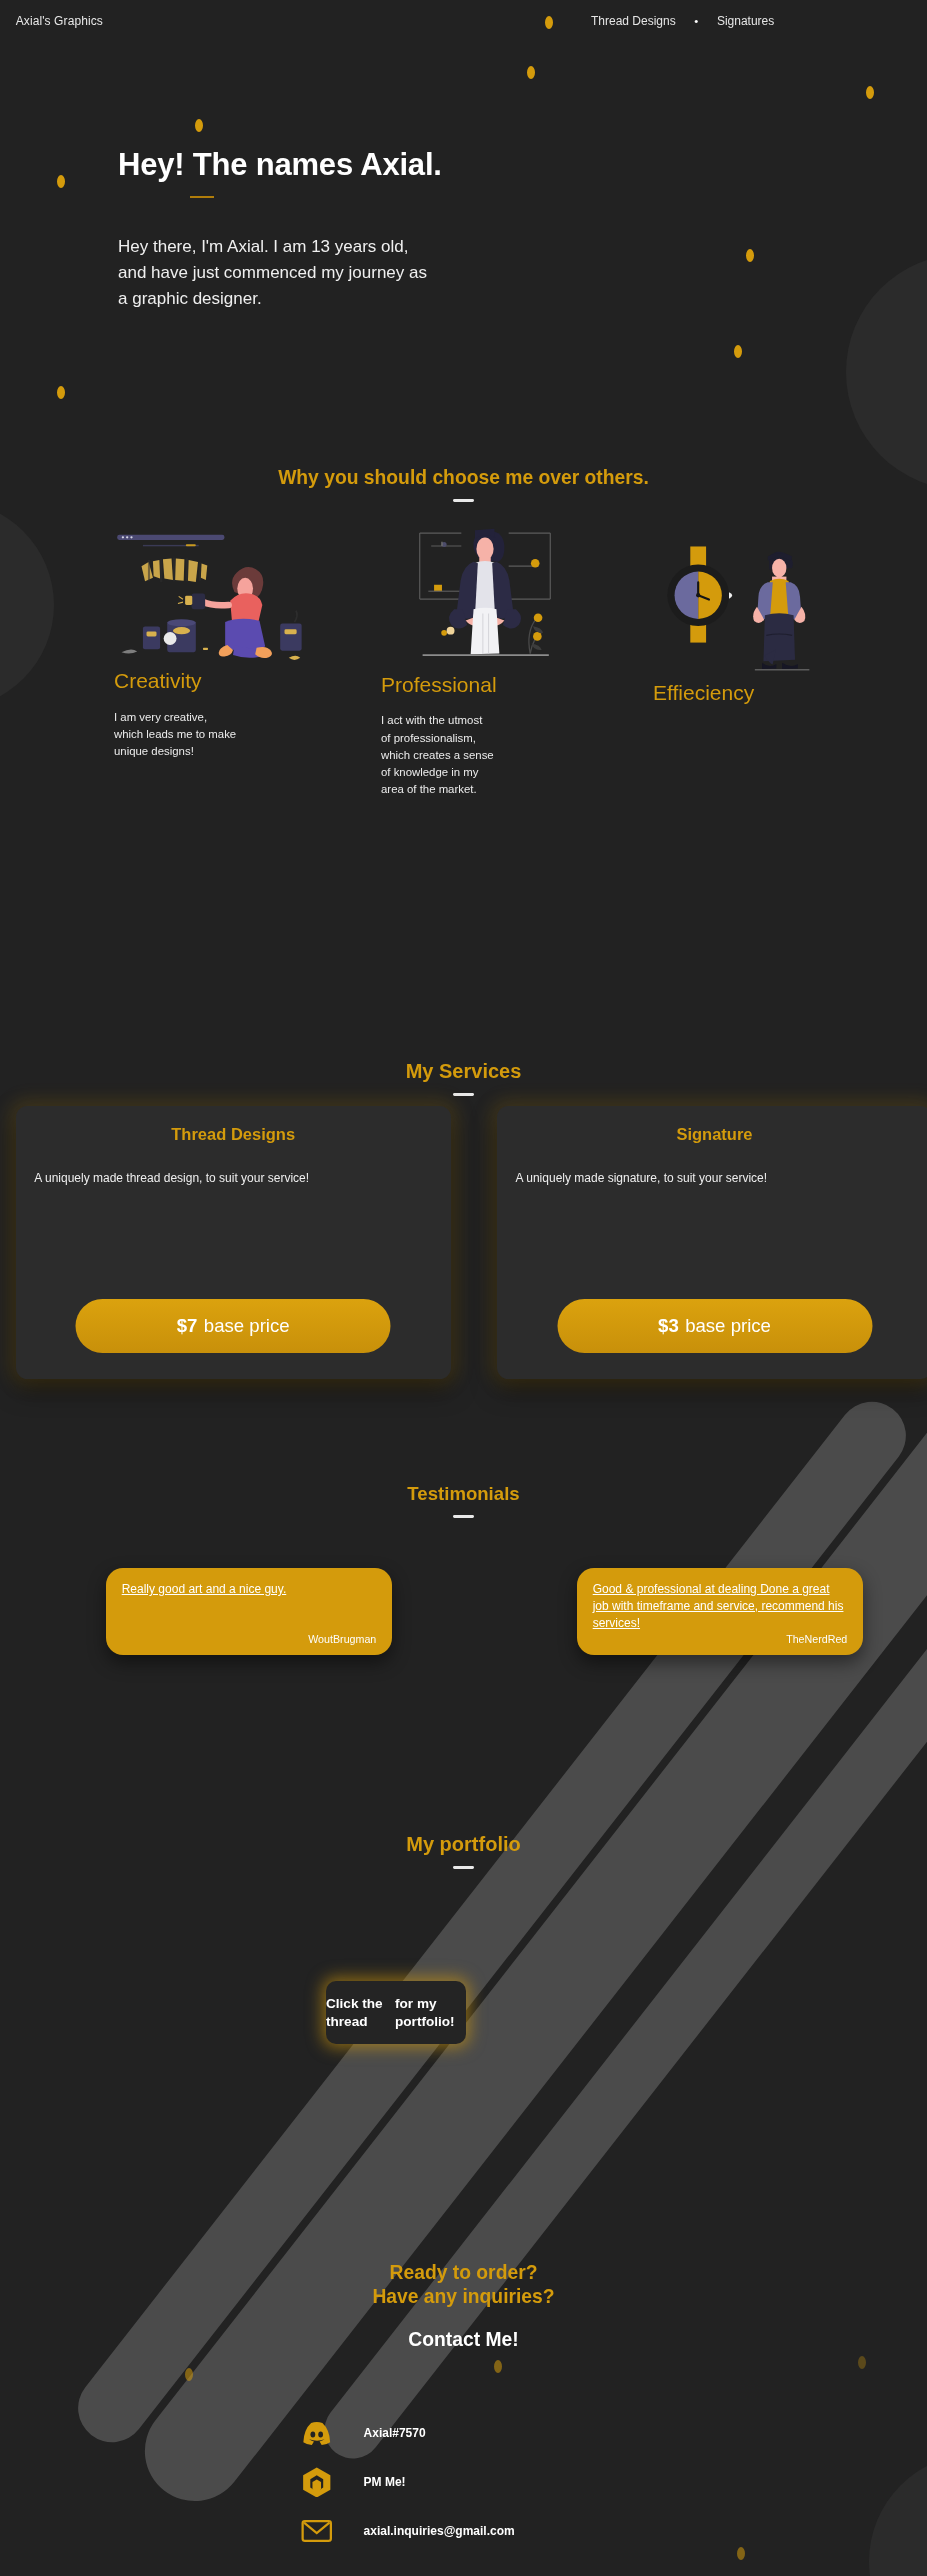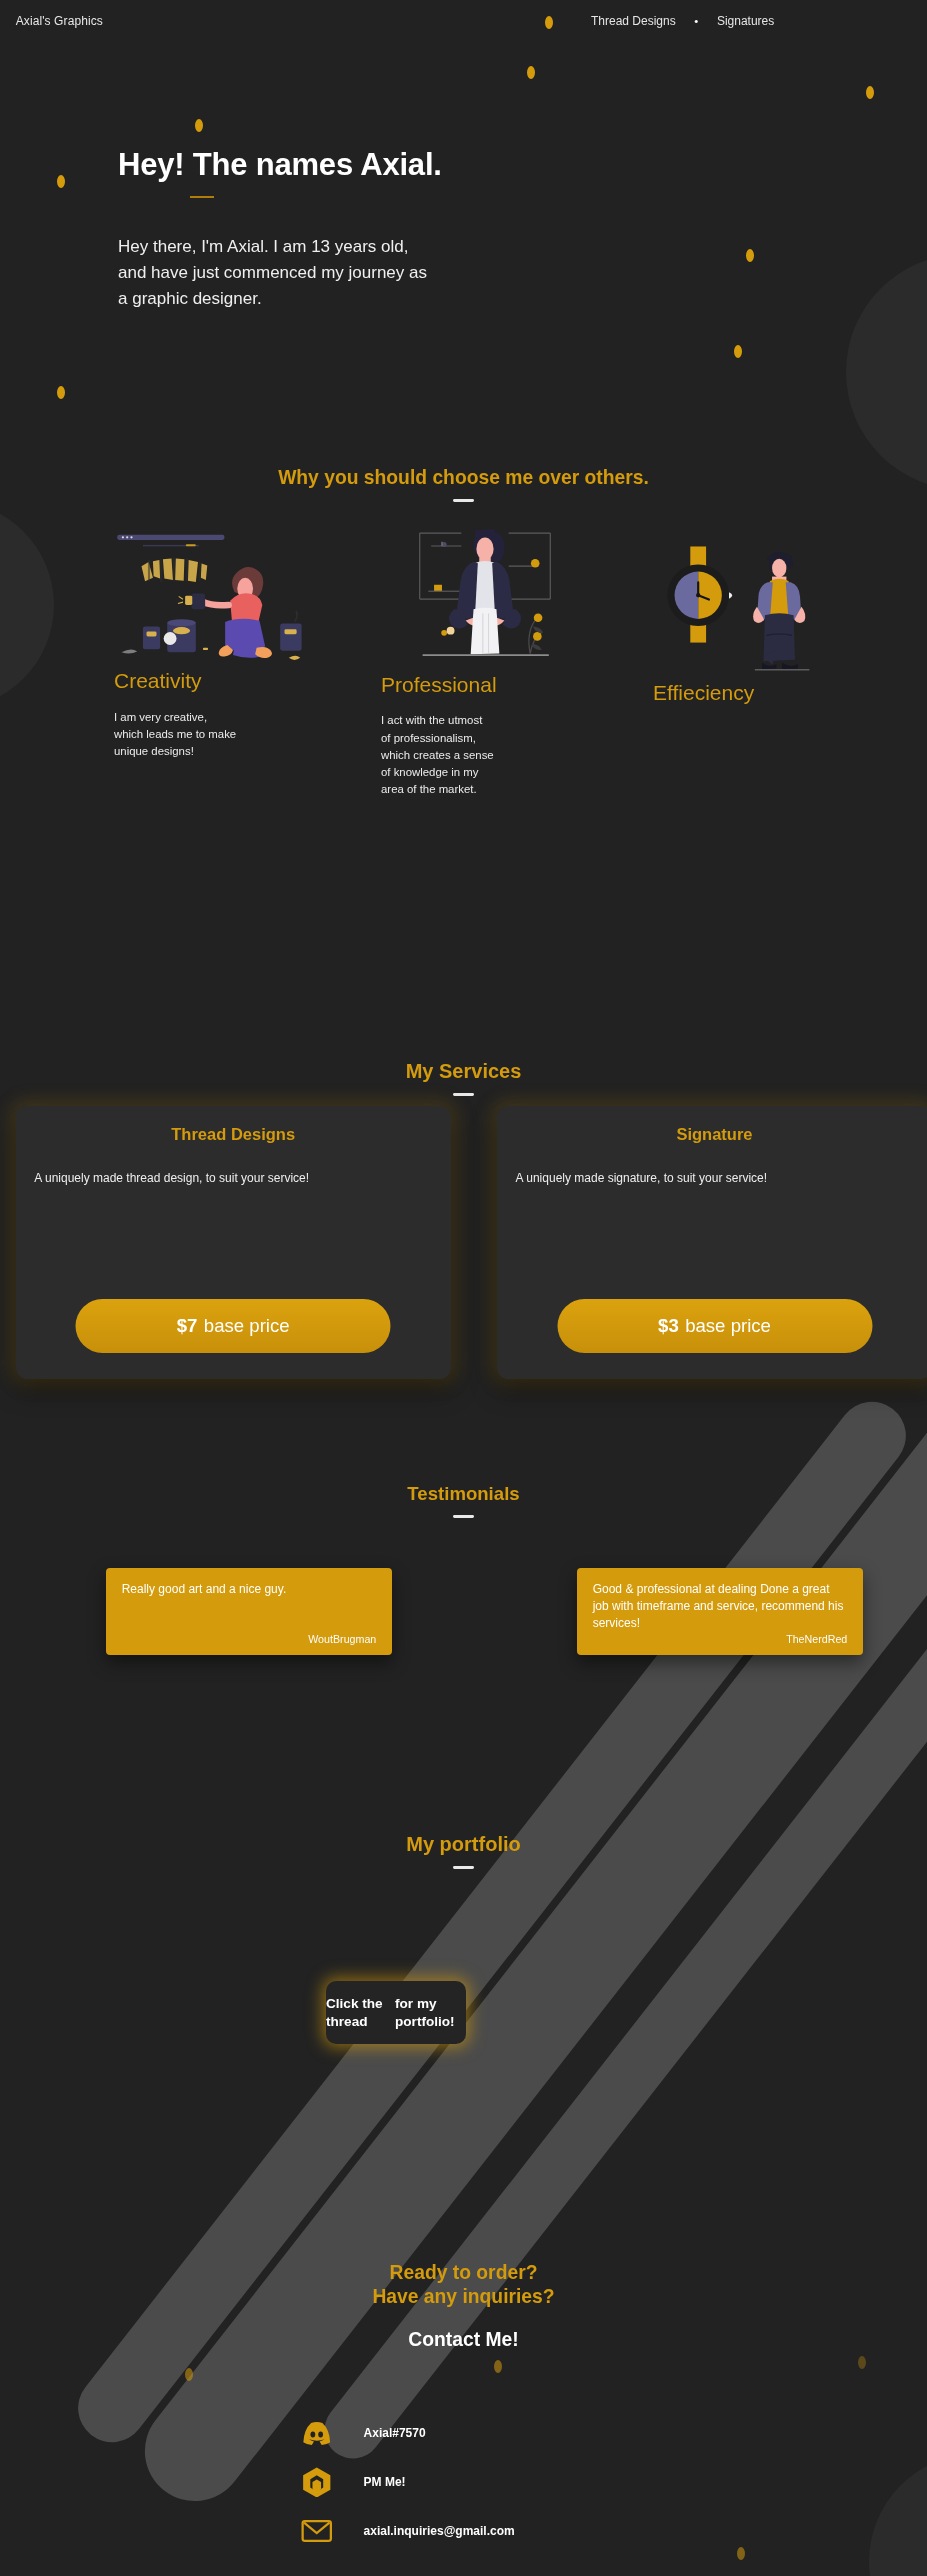--- a/index.html
+++ b/index.html
@@ -92,23 +92,24 @@
     width: 315px; height: 54px; border-radius: 27px;
     background: linear-gradient(#dba20e, #c8900a);
     border: none; cursor: pointer;
     display: flex; align-items: center; justify-content: center;
     font-size: 18.6px; font-weight: 300; color: #ffffff;
   }
   .price-btn b { font-weight: 700; margin-right: 6.4px; }
 
   
   .testi {
-    position: absolute; background: #d49b0c; border-radius: 4px; z-index: 6;
+    position: absolute; background: #d49b0c; border-radius: 17px; z-index: 6;
     box-shadow: 0 7.2px 18.6px rgba(0,0,0,.45);
     padding: 13px 15.7px;
+    text-decoration: underline;
   }
   .testi-text { font-size: 12px; font-weight: 300; line-height: 1.42; color: #ffffff; }
   .testi-author { position: absolute; right: 15.7px; bottom: 10px; font-size: 10.7px; font-weight: 300; color: #fdfdfd; }
 
   
   #portfolio-btn {
     position: absolute; left: 326px; top: 1981px; width: 140px; height: 63px;
     background: #242424; border-radius: 10px; cursor: pointer; z-index: 6;
     box-shadow: 0 0 15.7px 3.6px rgba(212,155,12,.6);
     display: flex; flex-direction: row; align-items: center; justify-content: center;

